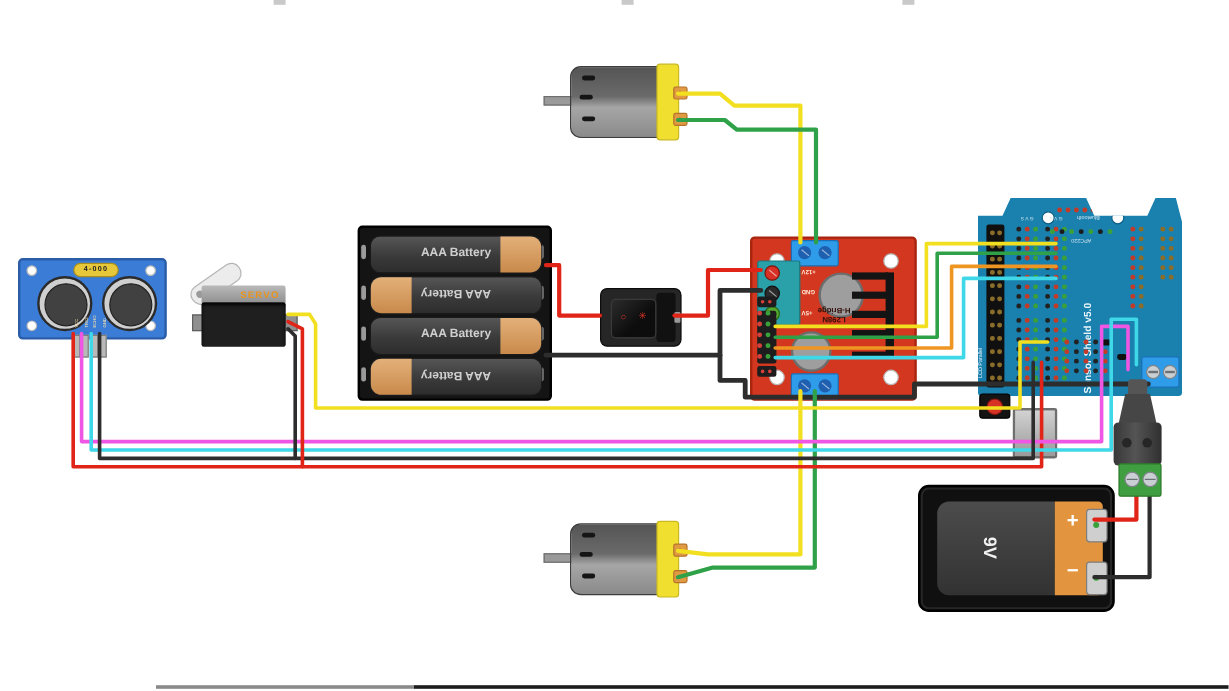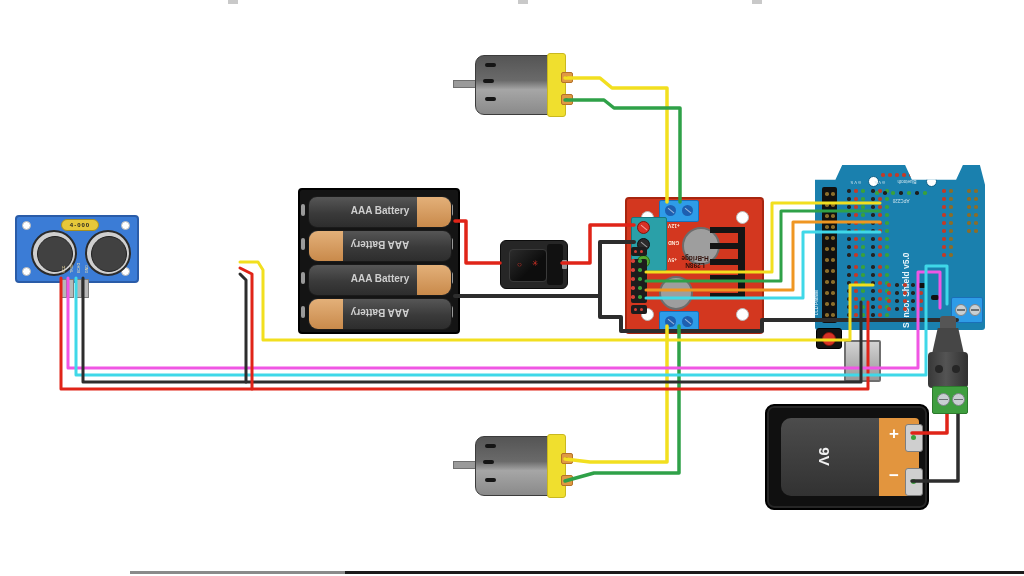--- a/index.html
+++ b/index.html
@@ -109,20 +109,29 @@
     <div class="us-pinlbl" style="left:45px;top:56px;">VCC</div>
     <div class="us-pinlbl" style="left:53px;top:56px;">TRIG</div>
     <div class="us-pinlbl" style="left:60px;top:56px;">ECHO</div>
     <div class="us-pinlbl" style="left:68px;top:56px;">GND</div>
     <div class="us-pin" style="left:44px;top:62px;"></div>
     <div class="us-pin" style="left:51px;top:62px;"></div>
     <div class="us-pin" style="left:59px;top:62px;"></div>
     <div class="us-pin" style="left:66px;top:62px;"></div>
   </div>
 
+  <div class="abs" style="left:160px;top:222px;width:88px;height:70px;">
+    <div class="servo-horn" style="left:-4px;top:6px;">
+      <span style="position:absolute;left:4px;top:4px;width:6px;height:6px;border-radius:50%;background:#9a9a9a;"></span>
+    </div>
+    <div class="servo-tab" style="left:0;top:40px;width:10px;height:12px;"></div>
+    <div class="servo-tab" style="left:76px;top:40px;width:10px;height:12px;"></div>
+    <div class="servo-top" style="left:8px;top:16px;width:70px;height:16px;">SERVO</div>
+    <div class="servo-body" style="left:8px;top:30px;width:70px;height:37px;"></div>
+  </div>
 
   <div class="abs pack" style="left:298px;top:188px;width:158px;height:142px;">
     <div class="nub" style="left:1px;top:14px;"></div>
     <div class="nub" style="left:149px;top:14px;"></div>
     <div class="nub" style="left:1px;top:48px;"></div>
     <div class="nub" style="left:149px;top:48px;"></div>
     <div class="nub" style="left:1px;top:82px;"></div>
     <div class="nub" style="left:149px;top:82px;"></div>
     <div class="nub" style="left:1px;top:116px;"></div>
     <div class="nub" style="left:149px;top:116px;"></div>

